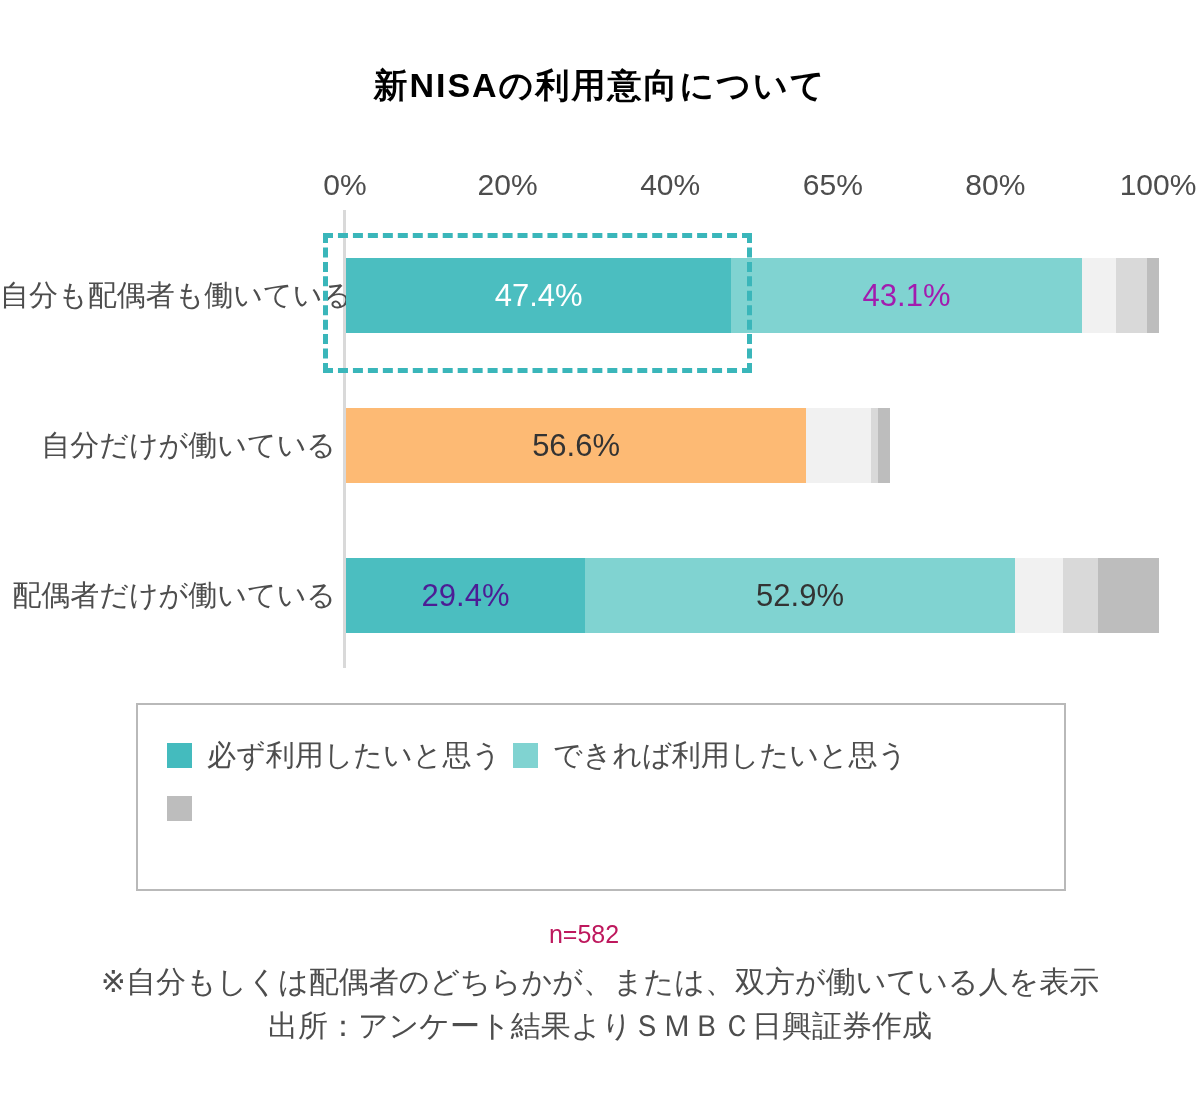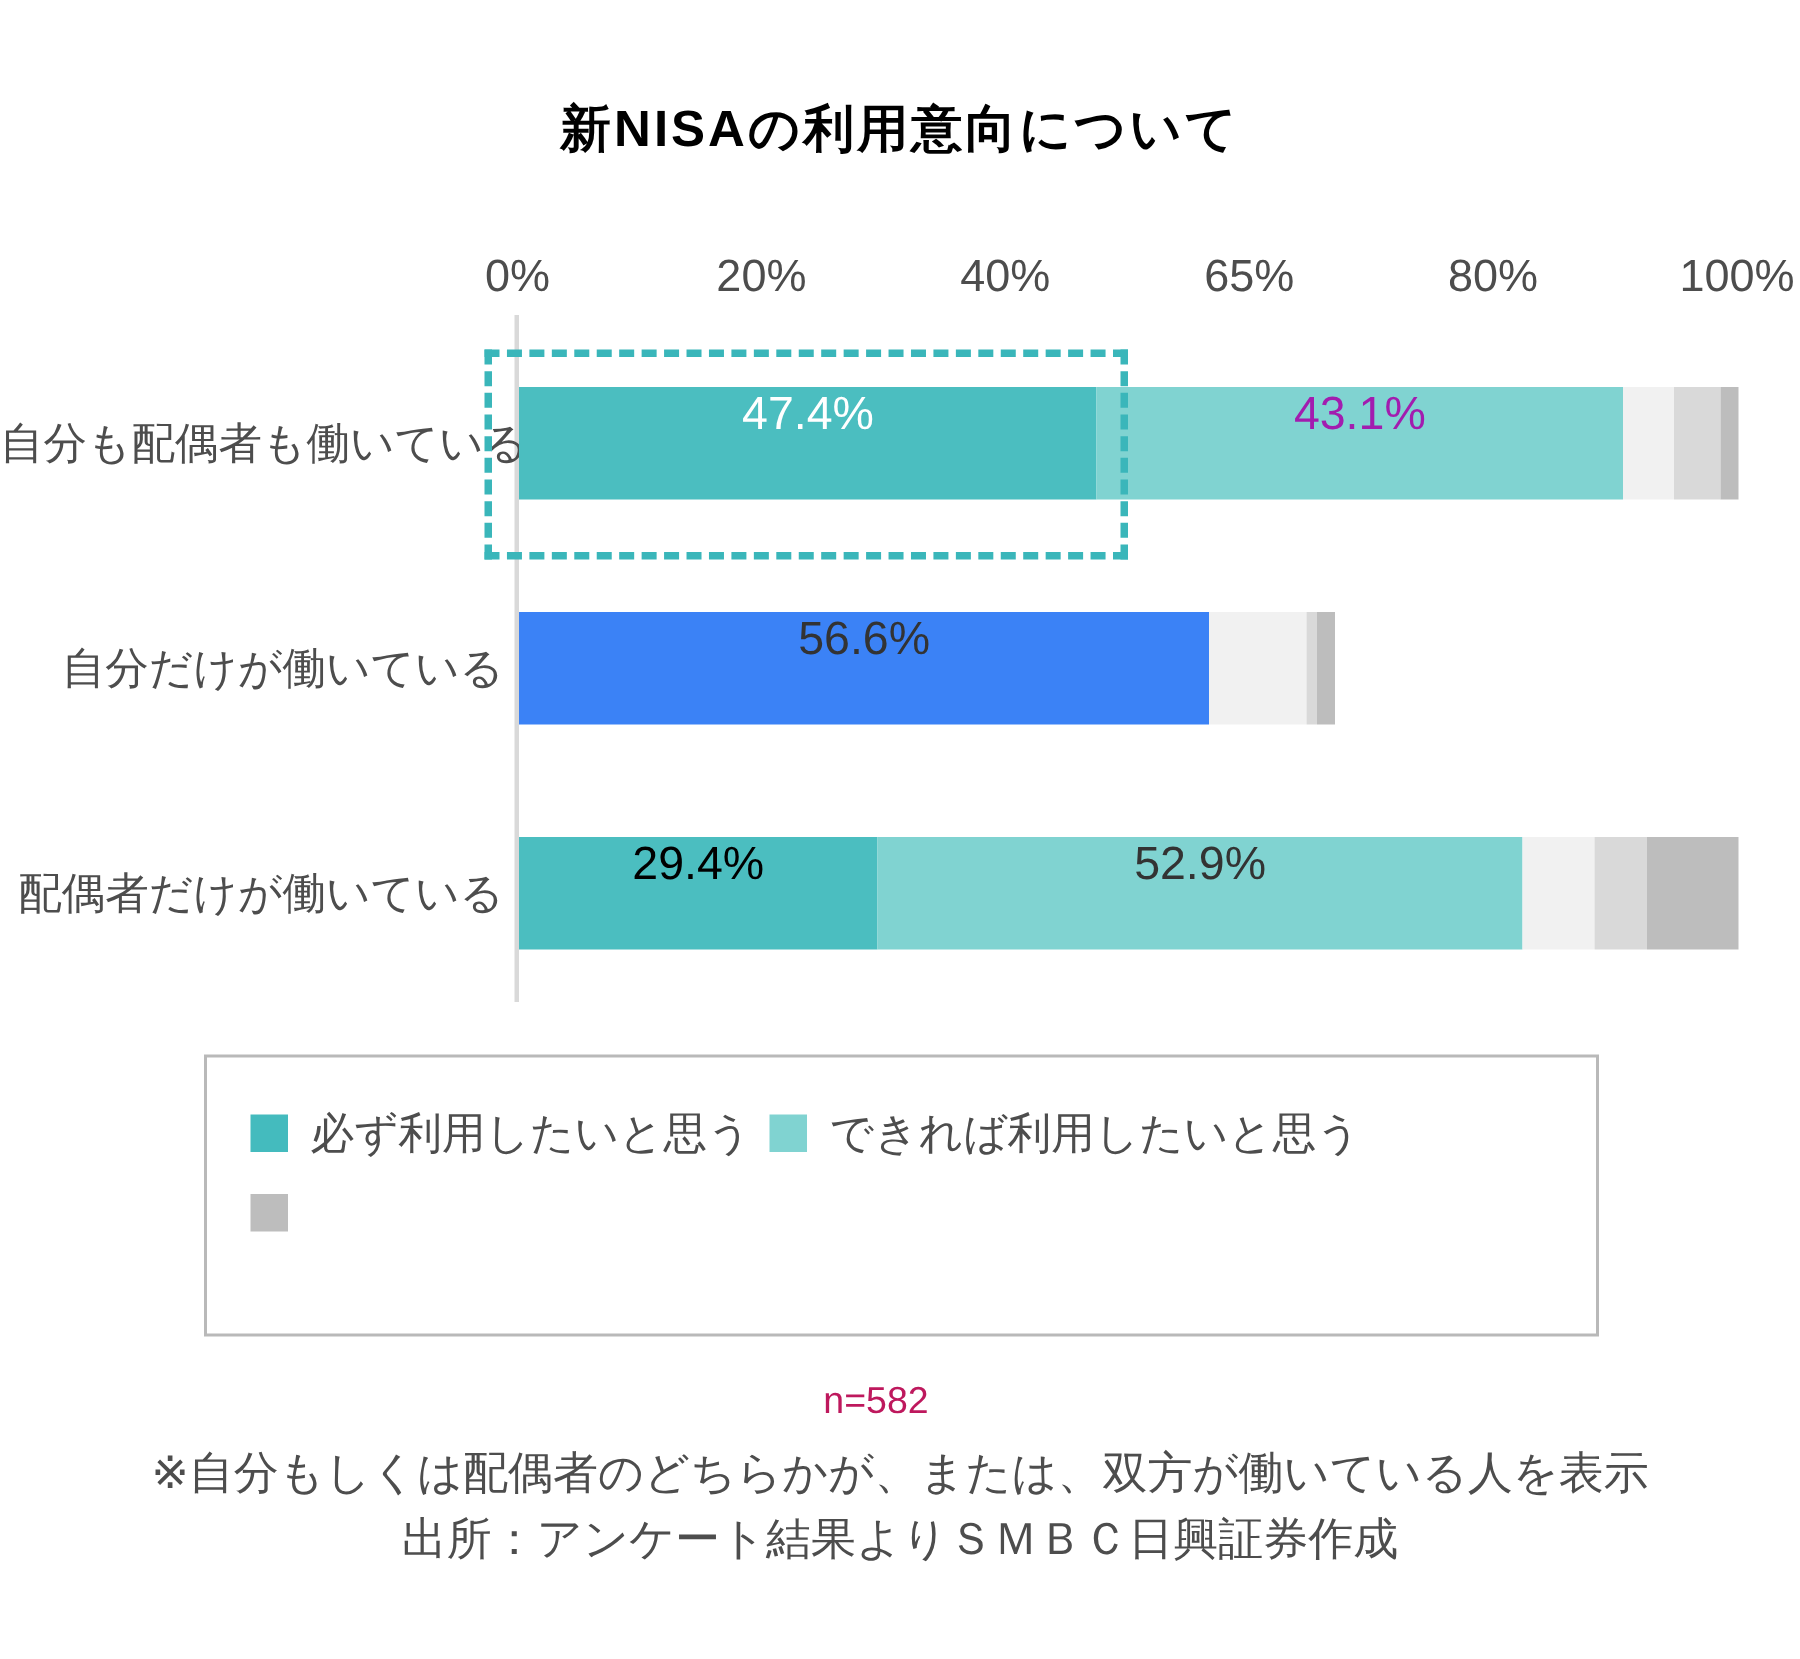--- a/index.html
+++ b/index.html
@@ -13,21 +13,21 @@
   .tick{position:absolute;top:168px;transform:translateX(-50%);
         font-size:30px;color:#4d4d4d;white-space:nowrap;}
   .axis-line{position:absolute;left:343px;top:210px;width:3px;height:458px;background:#d9d9d9;}
 
   
   .cat-label{position:absolute;left:0;width:336px;text-align:right;
              font-size:29px;color:#4d4d4d;white-space:nowrap;transform:translateY(-50%);}
 
   
   .bar-row{position:absolute;left:346px;width:813px;height:75px;display:flex;}
-  .seg{height:100%;display:flex;align-items:flex-start;justify-content:center;overflow:visible;}
+  .seg{height:100%;display:flex;align-items:center;justify-content:center;overflow:visible;}
   .seg-label{font-size:31px;white-space:nowrap;}
 
   
   .highlight-rect{position:absolute;left:323px;top:233px;width:419px;height:130px;
                   border:5px dashed #3ab6ba;background:transparent;}
 
   
   .legend-box{position:absolute;left:136px;top:703px;width:930px;height:188px;
               border:2px solid #b9b9b9;box-sizing:border-box;padding:24px 0 0 29px;}
   .legend-row{display:flex;align-items:center;height:53px;column-gap:12px;}
@@ -71,30 +71,30 @@
           <span class="seg-label" style="color: rgb(255, 255, 255);">47.4%</span>
         </div>
         <div class="seg" style="width: 43.1%; background: rgb(128, 211, 209);">
           <span class="seg-label" style="color: #a21caf;">43.1%</span>
         </div>
         <div class="seg" style="width: 4.2%; background: rgb(241, 241, 241);"></div>
         <div class="seg" style="width: 3.8%; background: rgb(217, 217, 217);"></div>
         <div class="seg" style="width: 1.5%; background: rgb(189, 189, 189);"></div>
       </div>
       <div class="bar-row" style="top: 408px;">
-        <div class="seg" style="width: 56.6%; background: #3b82f6;">
+        <div class="seg" style="width: 56.6%; background: #fdba74;">
           <span class="seg-label" style="color: rgb(51, 51, 51);">56.6%</span>
         </div>
         <div class="seg" style="width: 8%; background: rgb(241, 241, 241);"></div>
         <div class="seg" style="width: 0.8%; background: rgb(217, 217, 217);"></div>
         <div class="seg" style="width: 1.5%; background: rgb(189, 189, 189);"></div>
       </div>
       <div class="bar-row" style="top: 558px;">
         <div class="seg" style="width: 29.4%; background: rgb(75, 190, 192);">
-          <span class="seg-label" style="color: #000000;">29.4%</span>
+          <span class="seg-label" style="color: #4c1d95;">29.4%</span>
         </div>
         <div class="seg" style="width: 52.9%; background: rgb(128, 211, 209);">
           <span class="seg-label" style="color: rgb(51, 51, 51);">52.9%</span>
         </div>
         <div class="seg" style="width: 5.9%; background: rgb(241, 241, 241);"></div>
         <div class="seg" style="width: 4.3%; background: rgb(217, 217, 217);"></div>
         <div class="seg" style="width: 7.5%; background: rgb(189, 189, 189);"></div>
       </div>
     </div>
 

